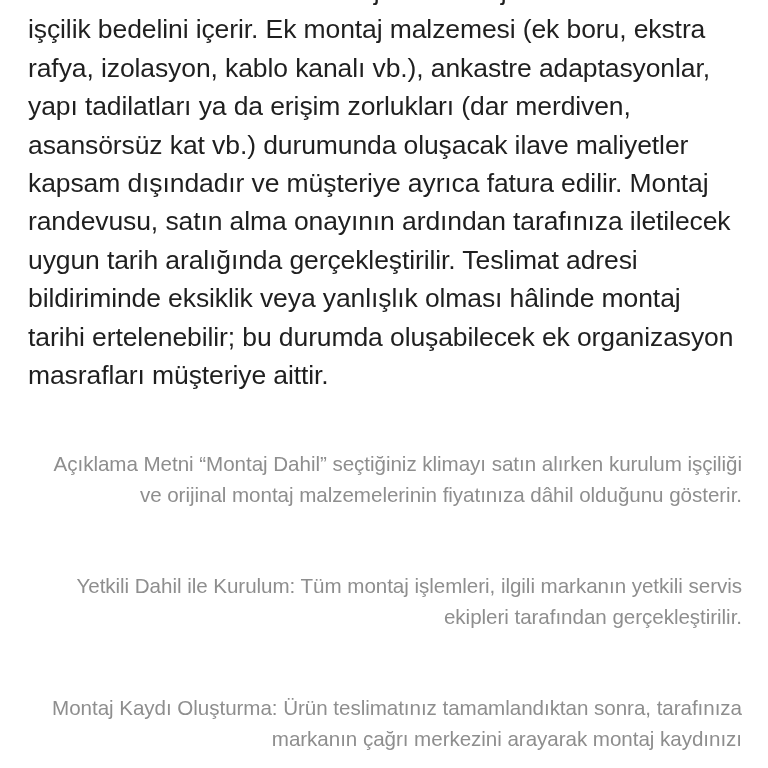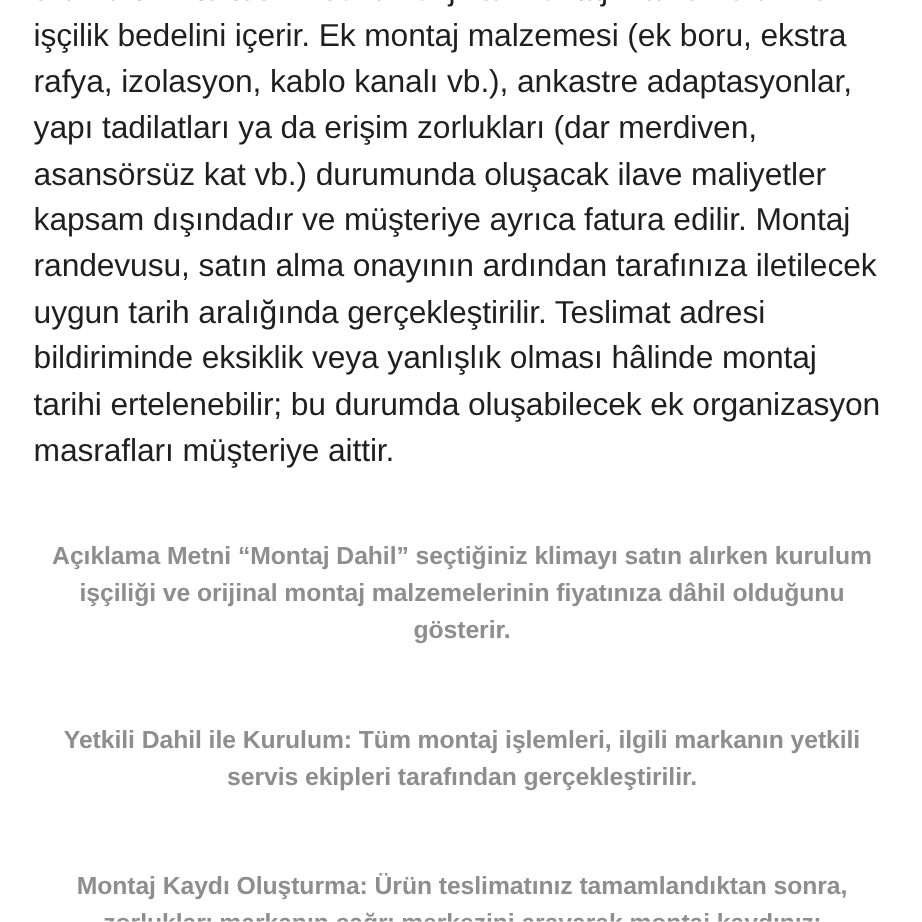--- a/index.html
+++ b/index.html
@@ -52,22 +52,22 @@
     word-spacing: 0px;
   }
 
   
   .note {
     margin: 0;
     color: #8e8e8e;
     font-size: 20.6px;
     line-height: 31px;
     letter-spacing: -0.05px;
-    font-weight: 700;
-    text-align: center;
+    font-weight: 400;
+    text-align: right;
   }
 
   .gap-lg   { height: 54px; }
   .gap-note { height: 60px; }
 
   
   .spacer { display: block; }
 </style>
 </head>
 <body>
@@ -81,17 +81,17 @@
       <div class="gap-lg spacer"></div>
 
       <p class="note">Açıklama Metni “Montaj Dahil” seçtiğiniz klimayı satın alırken kurulum işçiliği ve orijinal montaj malzemelerinin fiyatınıza dâhil olduğunu gösterir.</p>
 
       <div class="gap-note spacer"></div>
 
       <p class="note">Yetkili Dahil ile Kurulum: Tüm montaj işlemleri, ilgili markanın yetkili servis ekipleri tarafından gerçekleştirilir.</p>
 
       <div class="gap-note spacer"></div>
 
-      <p class="note">Montaj Kaydı Oluşturma: Ürün teslimatınız tamamlandıktan sonra, zorlukları markanın çağrı merkezini arayarak montaj kaydınızı</p>
+      <p class="note">Montaj Kaydı Oluşturma: Ürün teslimatınız tamamlandıktan sonra, tarafınıza markanın çağrı merkezini arayarak montaj kaydınızı</p>
 
     </div>
   </div>
 </div>
 
 </body></html>

